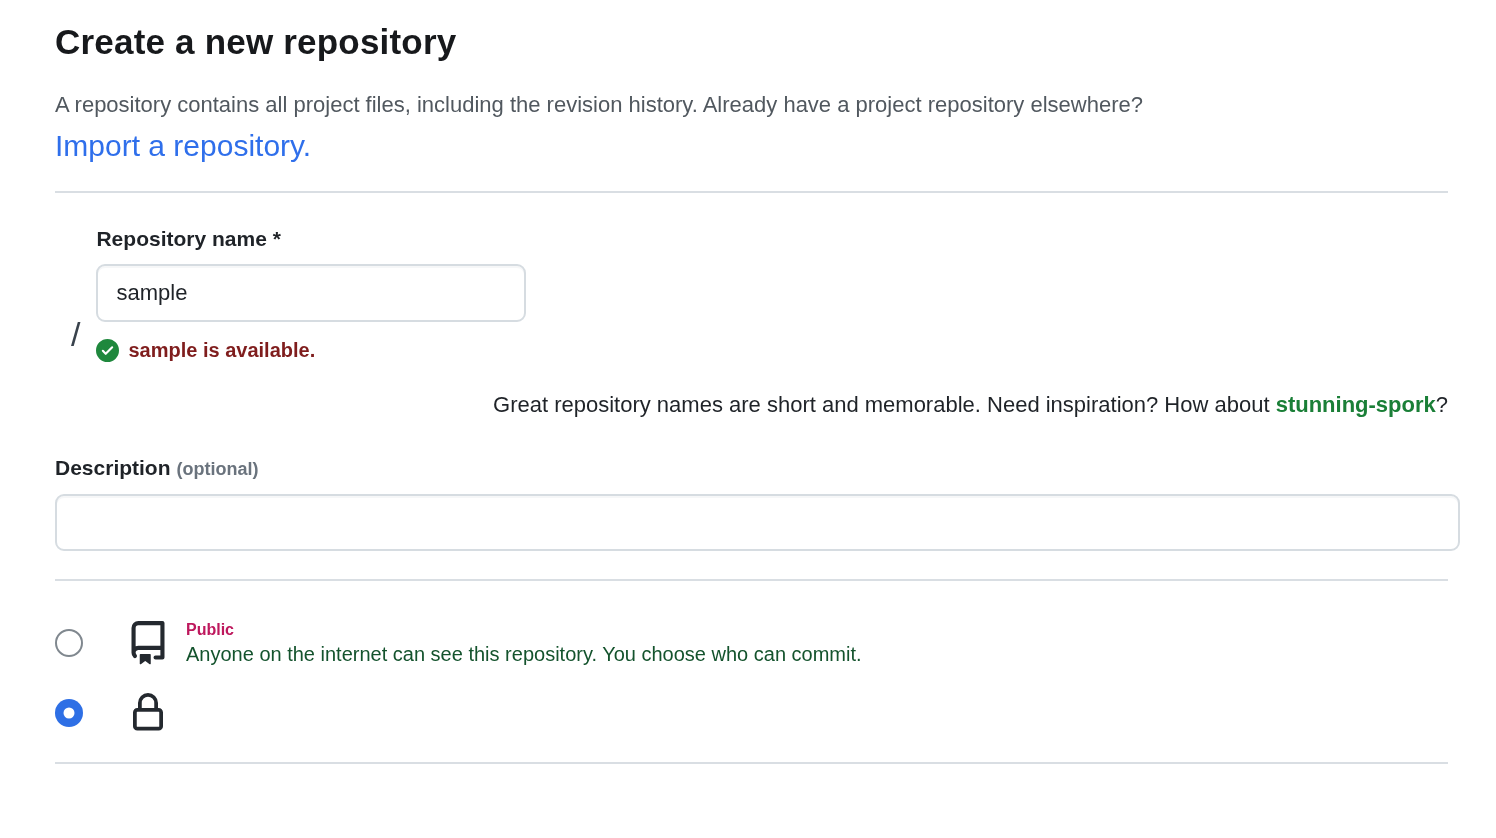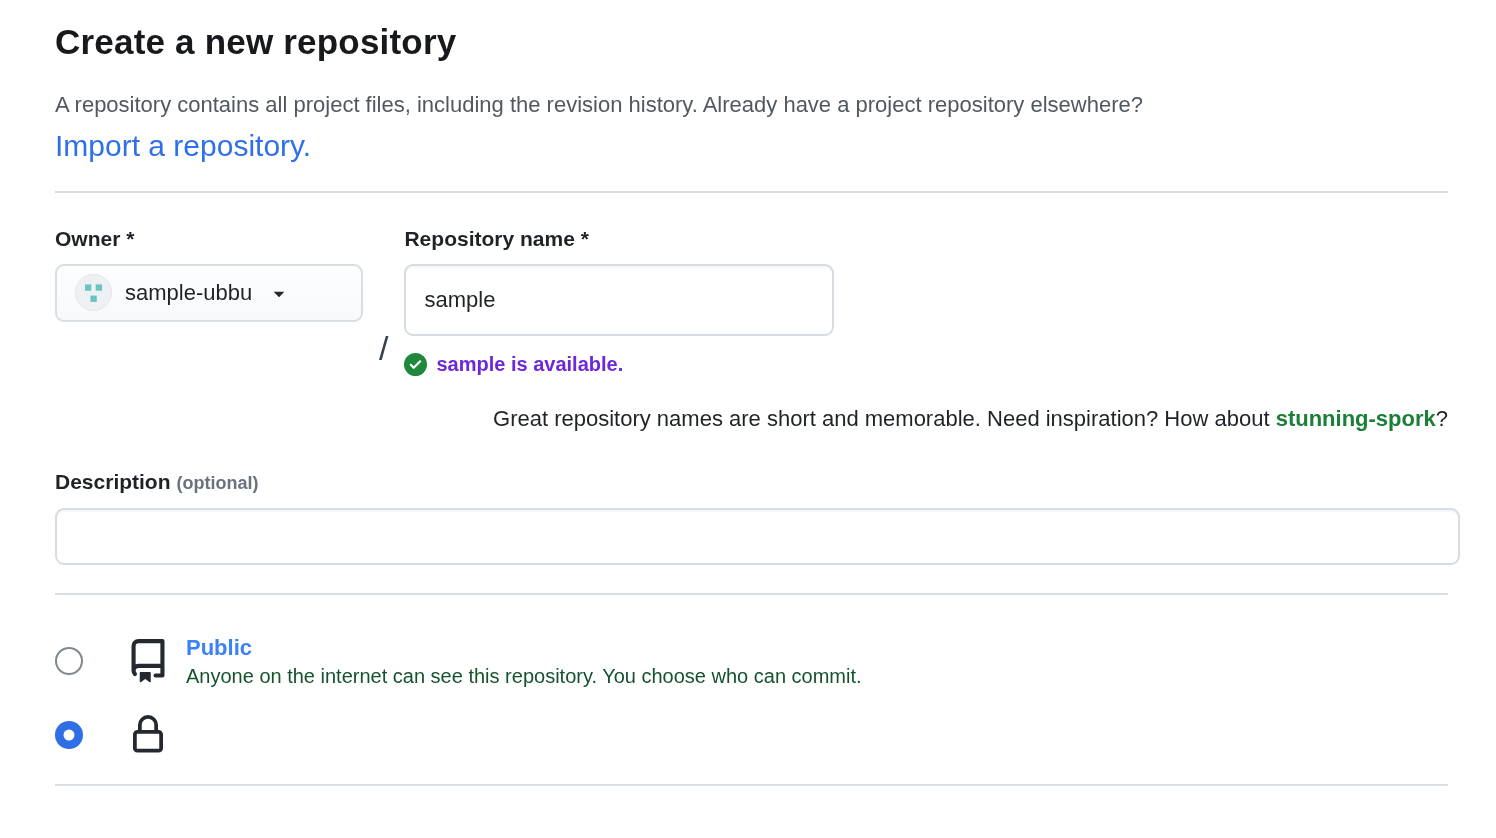--- a/index.html
+++ b/index.html
@@ -49,30 +49,30 @@
   .owner-name { margin-left: 13px; font-size: 22px; color: #1f2328; }
   .caret { margin-left: 16px; display: inline-flex; }
 
   .slash {
     font-size: 34px; color: #39424c; font-weight: 400;
     align-self: flex-end; margin: 0 16px 8px 16px;
   }
 
   .text-input {
     margin-top: 13px;
-    width: 430px; height: 72px;
+    width: 430px; height: 58px;
     border: 2px solid #d6dce1; border-radius: 9px;
     padding: 0 18px; font-size: 22px; color: #1f2328;
     font-family: inherit; background: #ffffff;
     box-shadow: inset 0 2px 0 rgba(208,215,222,.2);
     outline: none;
   }
   .availability {
     margin-top: 17px; display: flex; align-items: center; gap: 9px;
-    font-size: 20px; font-weight: 700; color: #6d28d9;
+    font-size: 20px; font-weight: 700; color: #7f1d1d;
   }
   .availability svg { flex: none; }
 
   .suggestion { margin-top: 30px; font-size: 22px; color: #1f2328; text-align: right; }
   .suggestion .repo-suggestion { color: #1a7f37; font-weight: 700; }
 
   .description-label { margin-top: 38px; font-size: 21px; font-weight: 700; }
   .optional-note { font-size: 18px; font-weight: 600; color: #6a737d; margin-left: 6px; }
   .description-input {
     display: block; margin-top: 14px; width: 1405px; height: 57px;
@@ -88,61 +88,40 @@
   .radio.checked {
     border: none; background: #2e6fe5; position: relative;
   }
   .radio.checked::after {
     content: ""; position: absolute; left: 50%; top: 50%;
     width: 11px; height: 11px; border-radius: 50%;
     background: #ffffff; transform: translate(-50%, -50%);
   }
   .vis-icon { margin-left: 42px; width: 46px; display: flex; justify-content: center; flex: none; color: #24292f; }
   .vis-text { margin-left: 15px; }
-  .vis-title { font-size: 22px; font-weight: 700; color: #3b82f6; }
+  .vis-title { font-size: 16px; font-weight: 700; color: #be185d; }
   .vis-desc { font-size: 20px; color: #14532d; margin-top: 4px; }
 
   .bottom-divider { margin-top: 29px; }
 </style>
 </head>
 <body>
 
 <div class="page">
 
   <h1 class="page-title">Create a new repository</h1>
 
   <p class="intro">A repository contains all project files, including the revision history. Already have a project repository elsewhere?</p>
 
   <a class="import-link" href="#">Import a repository.</a>
 
   <hr class="divider">
 
   <div class="owner-repo-row">
 
-    <div class="owner-field">
-      <div class="field-label">
-        <span>Owner</span>
-        <span class="req">*</span>
-      </div>
-      <button class="owner-select">
-        <span class="avatar">
-          <svg width="37" height="37" viewBox="0 0 16 16">
-            <rect x="4.1" y="4.3" width="2.9" height="2.9" fill="#69c4c2"></rect>
-            <rect x="9.0" y="4.3" width="2.9" height="2.9" fill="#69c4c2"></rect>
-            <rect x="6.6" y="9.4" width="2.9" height="2.9" fill="#69c4c2"></rect>
-          </svg>
-        </span>
-        <span class="owner-name">sample-ubbu</span>
-        <span class="caret">
-          <svg width="22" height="22" viewBox="0 0 16 16" fill="#24292f">
-            <path d="m4.427 7.427 3.396 3.396a.25.25 0 0 0 .354 0l3.396-3.396A.25.25 0 0 0 11.396 7H4.604a.25.25 0 0 0-.177.427Z"></path>
-          </svg>
-        </span>
-      </button>
-    </div>
 
     <div class="slash">/</div>
 
     <div class="repo-field">
       <div class="field-label">
         <span>Repository name</span>
         <span class="req">*</span>
       </div>
       <input class="text-input" type="text" value="sample" style="">
       <div class="availability">

